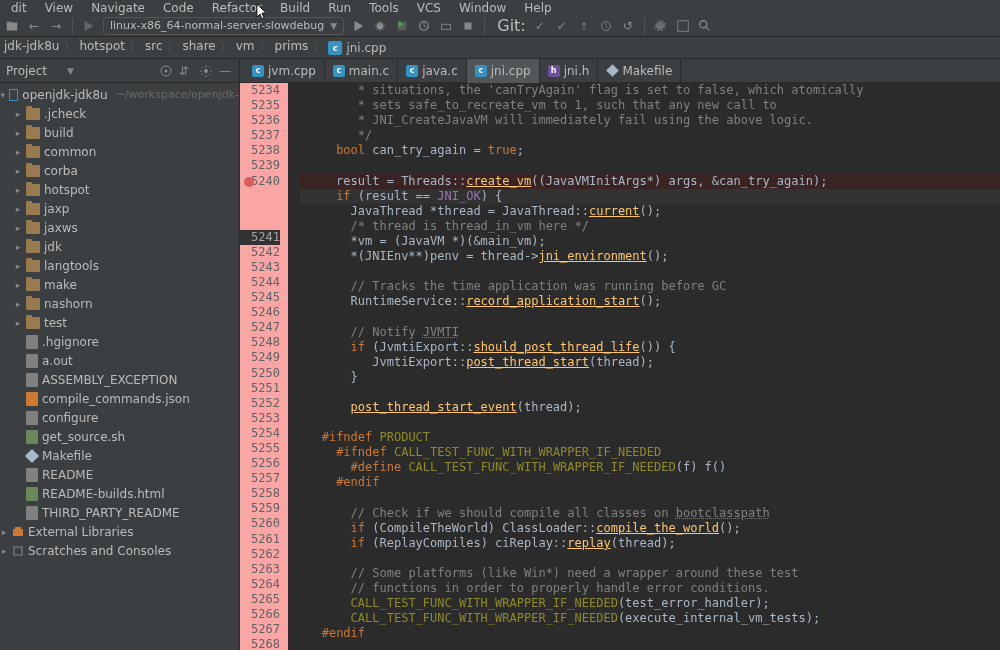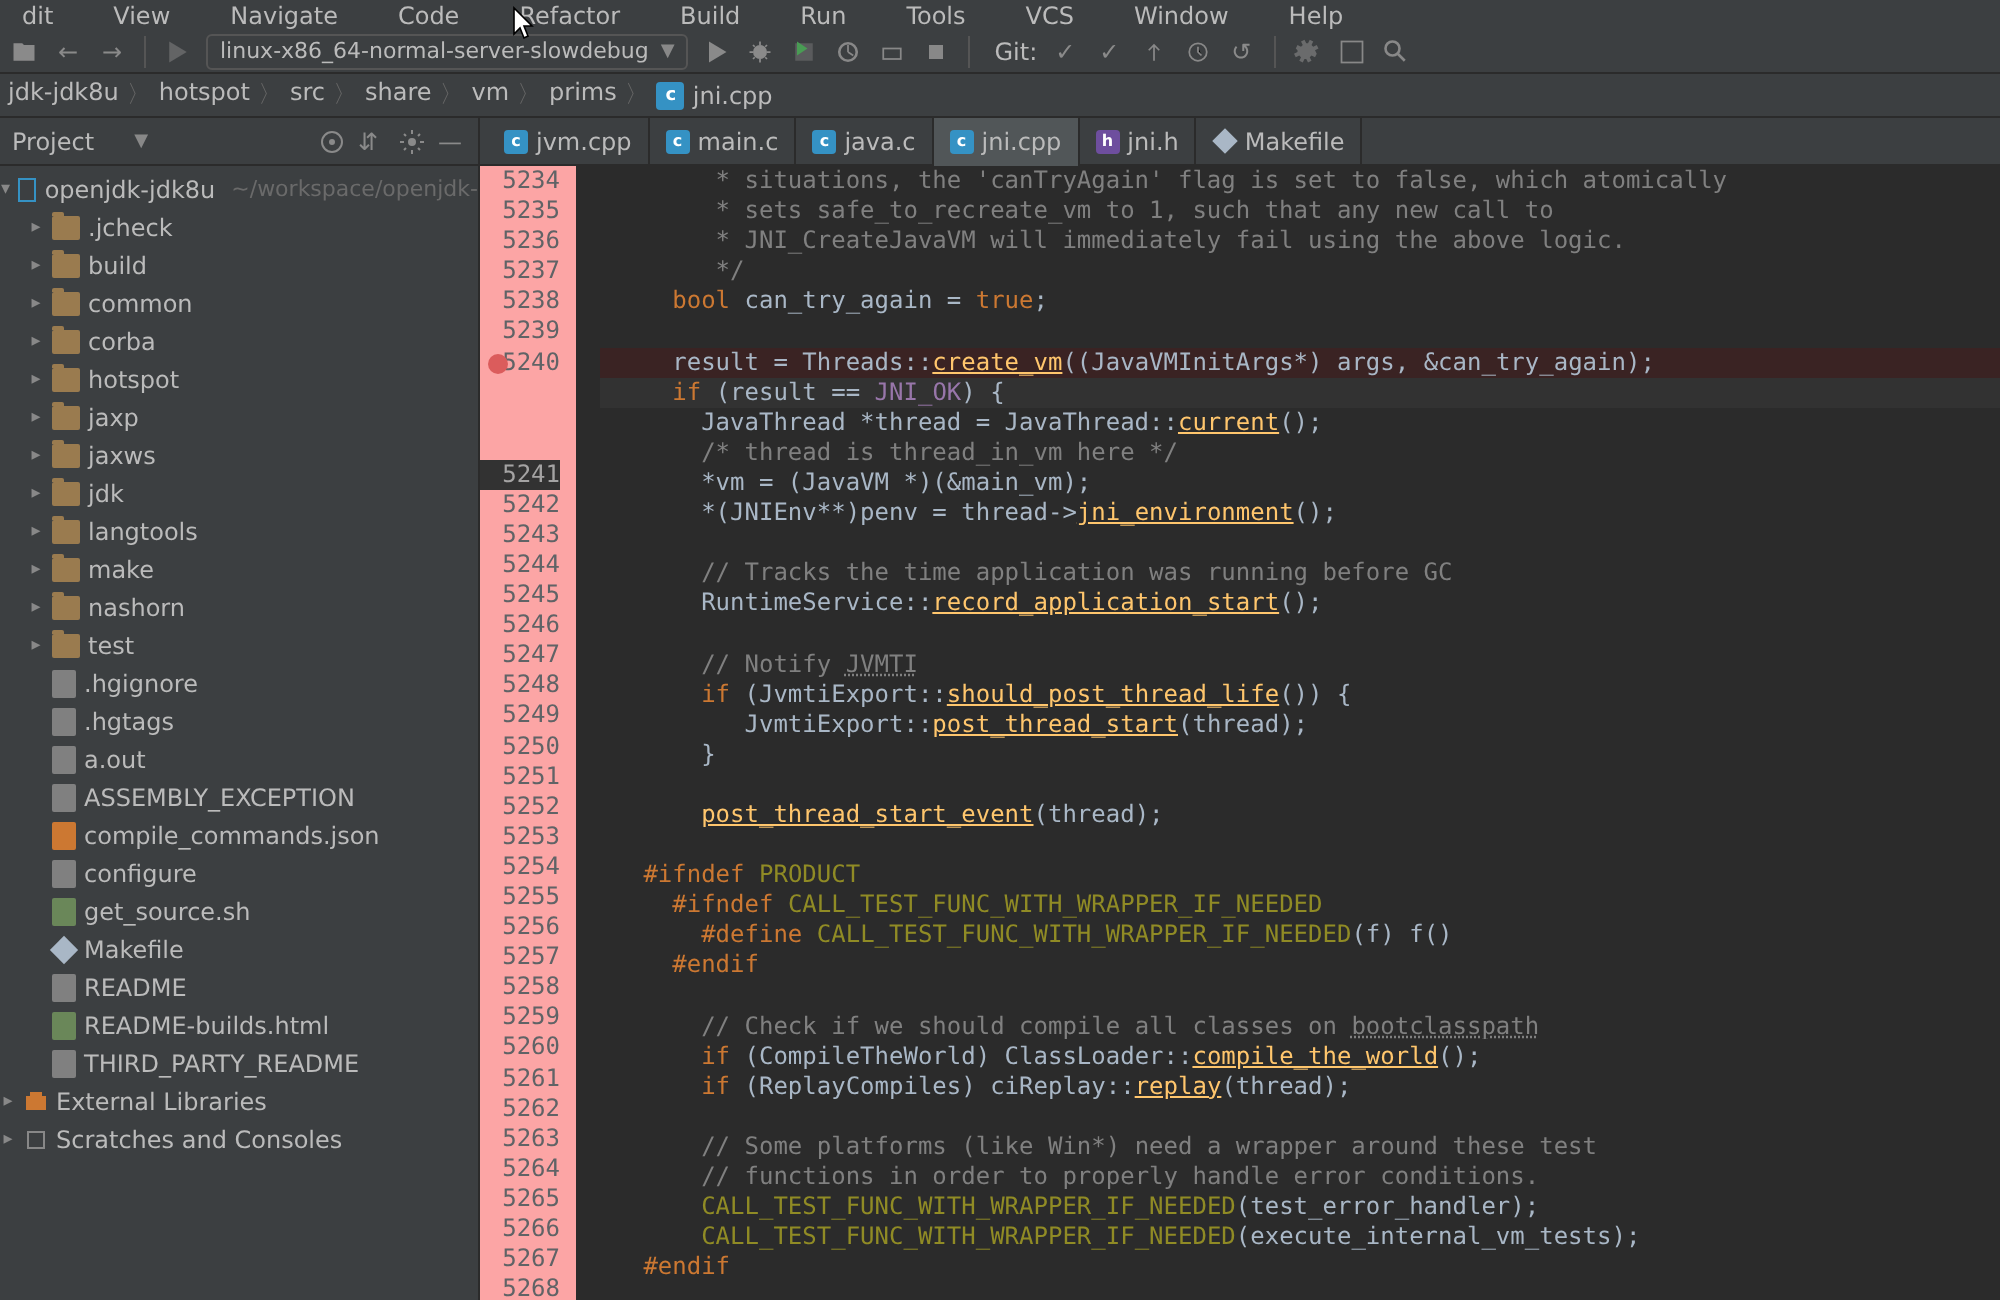--- a/index.html
+++ b/index.html
@@ -12,42 +12,42 @@
   height: 650px;
   overflow: hidden;
   user-select: none;
 }
 .menubar {
   display: flex;
   align-items: center;
   height: 15px;
   padding: 0 4px;
   background: #3c3f41;
-  gap: 16px;
+  gap: 4px;
 }
 .menubar .item { padding: 0 7px; color: #bbbbbb; font-size: 12px; cursor: pointer; }
 .toolbar {
   display: flex;
   align-items: center;
   height: 22px;
   padding: 0 4px;
   background: #3c3f41;
   border-bottom: 1px solid #2b2b2b;
   gap: 6px;
 }
 .toolbar .icon { width: 16px; height: 16px; display: flex; align-items: center; justify-content: center; color: #8a8a8a; cursor: pointer; }
 .toolbar .sep { width: 1px; height: 16px; background: #555; margin: 0 2px; }
 .run-config {
   display: flex; align-items: center;
   border: 1px solid #555; border-radius: 3px;
   padding: 1px 6px; font-size: 11px; color: #bbbbbb;
   height: 18px;
 }
 .run-config .drop { margin-left: 6px; font-size: 9px; color: #888; }
-.git-label { color: #bbbbbb; font-size: 12px; margin-left: 4px;}
+.git-label { color: #bbbbbb; font-size: 16px; margin-left: 4px;}
 .icon svg { width: 14px; height: 14px; }
 .green { color: #499c54; }
 .blue { color: #3592c4; }
 
 .breadcrumb {
   display: flex; align-items: center;
   height: 22px;
   background: #3c3f41;
   border-bottom: 1px solid #2b2b2b;
   padding: 0 4px;
@@ -374,25 +374,20 @@
             <span class="tree-caret">▸</span>
             <span class="folder-icon"></span>
             <span class="tree-label">test</span>
           </div>
         </div>
       <div id="tree-files">
           <div class="tree-row depth2">
             <span class="tree-caret"></span>
             <span class="file-icon txt"></span>
             <span class="tree-label">.hgignore</span>
-          </div>
-          <div class="tree-row depth2">
-            <span class="tree-caret"></span>
-            <span class="file-icon txt"></span>
-            <span class="tree-label">.hgtags</span>
           </div>
           <div class="tree-row depth2">
             <span class="tree-caret"></span>
             <span class="file-icon txt"></span>
             <span class="tree-label">a.out</span>
           </div>
           <div class="tree-row depth2">
             <span class="tree-caret"></span>
             <span class="file-icon txt"></span>
             <span class="tree-label">ASSEMBLY_EXCEPTION</span>

